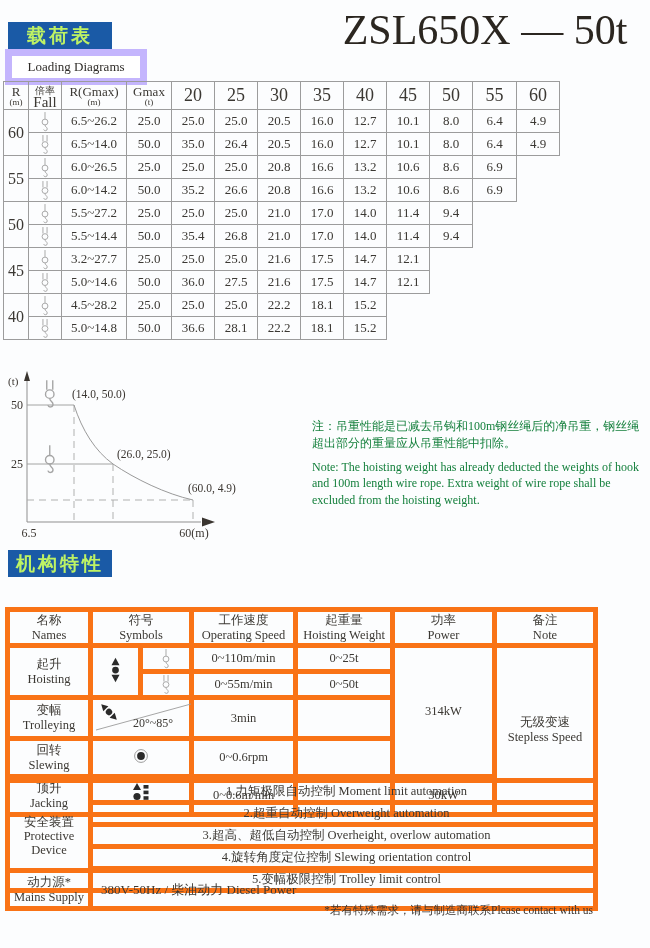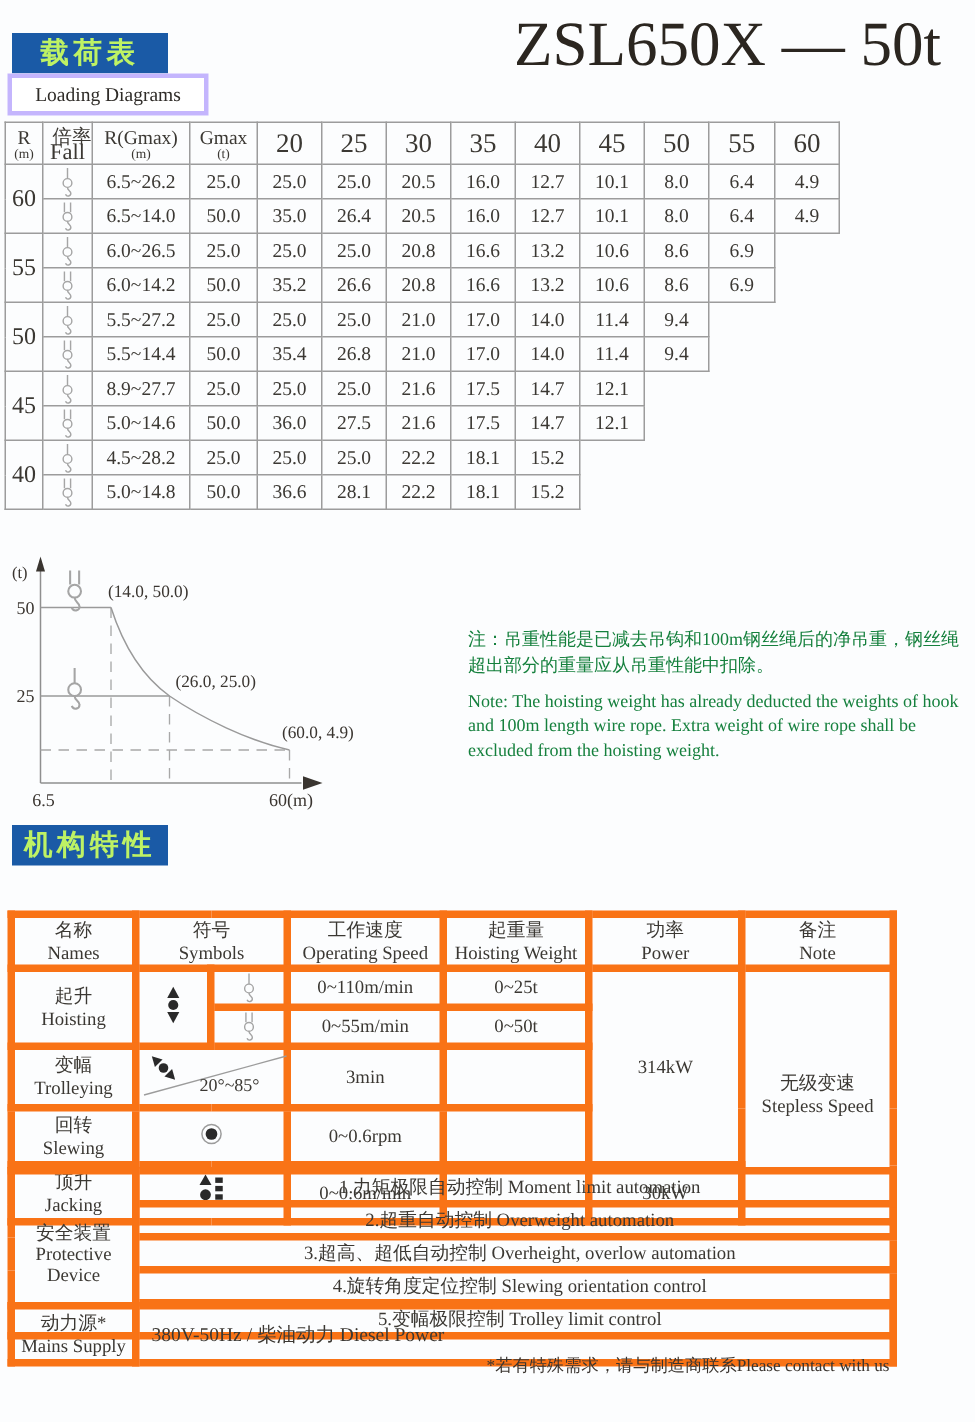--- a/index.html
+++ b/index.html
@@ -10,38 +10,38 @@
     color:#3b3833;
   }
   
   .badge{position:absolute;left:5px;}
   .badge .cn{
     margin-left:3px;width:104px;height:27px;line-height:27px;text-align:center;
     color:#bef264;font-size:19px;letter-spacing:3px;font-weight:bold;
   }
   .badge .en{
     width:128px;height:22px;line-height:22px;text-align:center;
-    background:#fff;border:3px solid #c4b5fd;font-size:13px;color:#2f2c28;
+    background:#fff;border:7px solid #c4b5fd;font-size:13px;color:#2f2c28;
   }
   
   .title{
     position:absolute;left:320px;top:6px;width:330px;height:52px;
     font-size:42px;text-align:center;color:#2b2620;white-space:nowrap;
   }
   
   table{border-collapse:collapse;table-layout:fixed;}
   .lt{position:absolute;left:3px;top:81px;width:555px;}
   .lt td{border:1px solid #9c9c9c;text-align:center;padding:0;font-size:13px;color:#3b3833;background:transparent;}
   .lt tr.hd td{height:27px;}
   .lt tr.dr td{height:22px;}
   .lt .big{font-size:18px;}
   .lt .rc{font-size:16px;}
   .lt .two .a{font-size:13px;line-height:13px;display:block;}
   .lt .two .b{font-size:9px;line-height:9px;display:block;}
-  .lt .two .cnh{font-size:13px;line-height:12px;display:block;text-align:right;}
+  .lt .two .cnh{font-size:10px;line-height:12px;display:block;}
   .lt .two .enh{font-size:15px;line-height:10px;display:block;}
   .hk{width:12px;height:21px;display:inline-block;vertical-align:middle;}
   
   .chart{position:absolute;left:5px;top:370px;}
   .chart text{font-family:"Liberation Serif","DejaVu Serif",serif;fill:#3a3530;}
   
   .notes{position:absolute;left:312px;top:418px;width:330px;font-size:12px;line-height:1.4;color:#15803d;}
   .notes .p2{margin-top:7px;}
   
   .mt,.st,.pt{position:absolute;left:5px;width:588px;}
@@ -226,21 +226,21 @@
     <td>14.0</td>
     <td>11.4</td>
     <td>9.4</td>
   </tr>
 
   <tr class="dr">
     <td class="rc" rowspan="2">45</td>
     <td><svg class="hk" viewBox="0 0 14 24">
             <use href="#hook2"></use>
           </svg></td>
-    <td>8.9~27.7</td>
+    <td>3.2~27.7</td>
     <td>25.0</td>
     <td>25.0</td>
     <td>25.0</td>
     <td>21.6</td>
     <td>17.5</td>
     <td>14.7</td>
     <td>12.1</td>
   </tr>
   <tr class="dr">
     <td><svg class="hk" viewBox="0 0 14 24">

